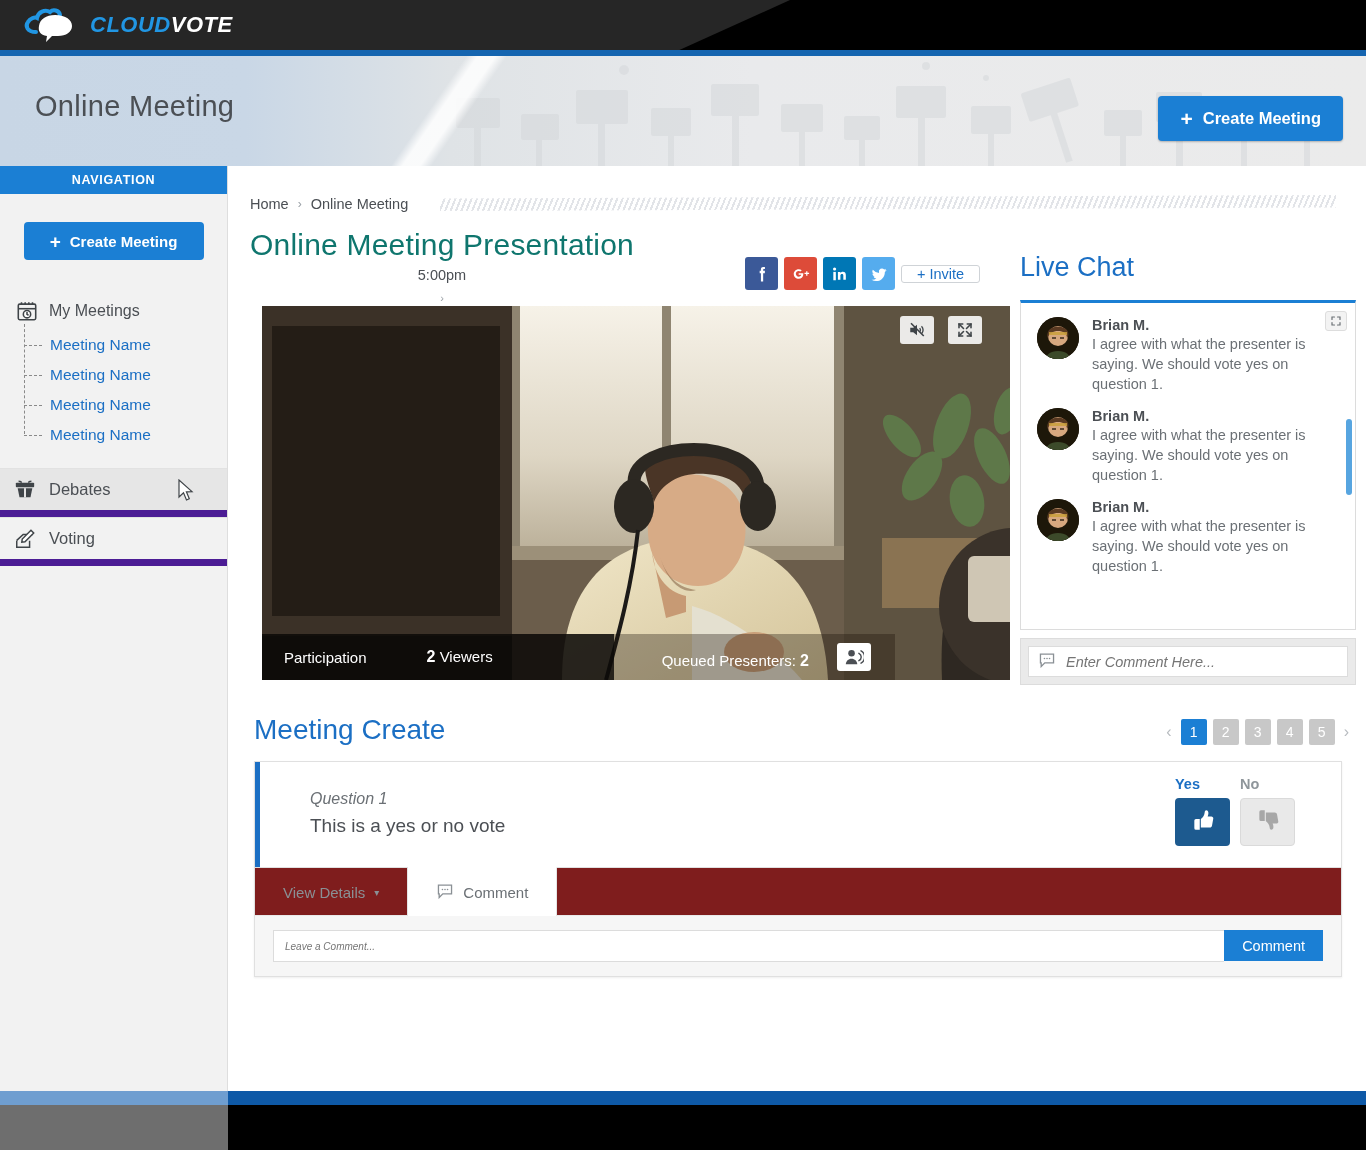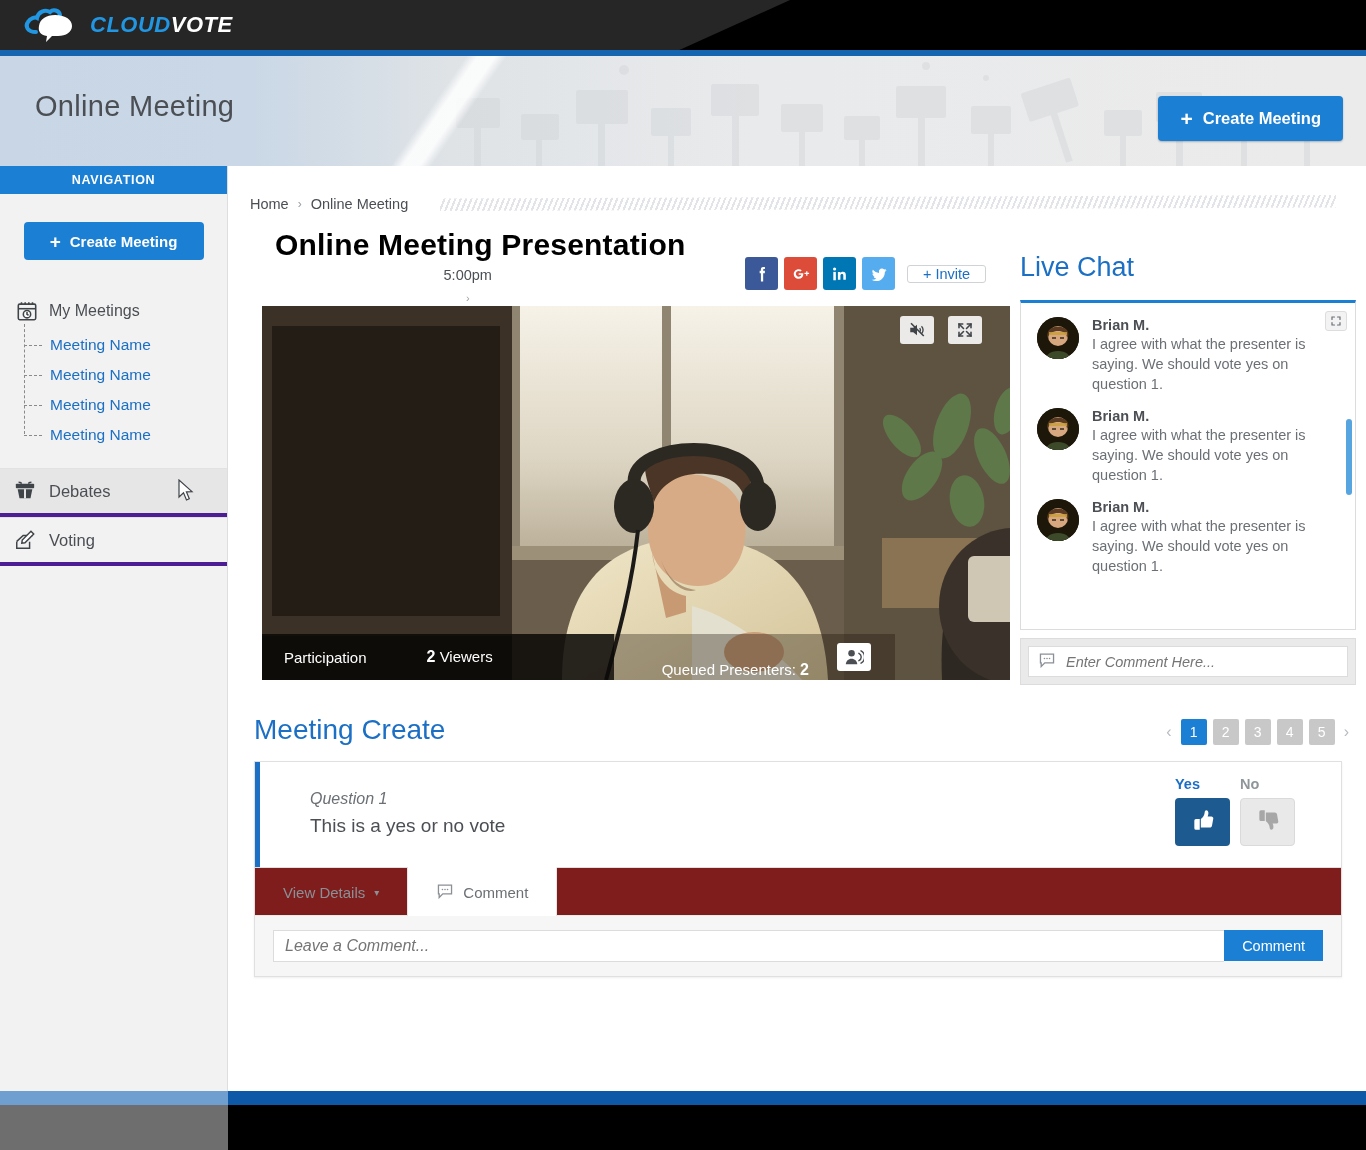--- a/index.html
+++ b/index.html
@@ -91,21 +91,21 @@
     padding-left:26px;
   }
   .tree-item::before {
     content:""; position:absolute; left:0; top:50%; width:18px;
     border-top:1px dashed #8a8a8a;
   }
   .tree-item a { color:#1b6fc4; font-size:15.5px; text-decoration:none; cursor:pointer; }
   .nav-item-row {
     display:flex; align-items:center; gap:13px;
     height:49px; padding-left:14px; cursor:pointer;
-    border-top:1px solid #e2e2e2; border-bottom:4px solid #4c1d95;
+    border-top:1px solid #e2e2e2; border-bottom:7px solid #4c1d95;
     position:relative;
   }
   .nav-item-row.hover { background:#e6e6e6; }
   .nav-item-row .label { font-size:16.5px; color:#4b4f54; }
   .cursor-arrow { position:absolute; left:178px; top:10px; width:18px; height:24px; }
 
   
   .main { position:absolute; left:228px; top:166px; width:1138px; height:925px; background:#fff; }
   .breadcrumb {
     position:absolute; left:22px; top:30px; display:flex; align-items:center; gap:9px;
@@ -113,29 +113,29 @@
   }
   .breadcrumb .chev { color:#9aa0a6; font-size:12px; }
   .breadcrumb .crumb { cursor:pointer; }
   .bc-stripes {
     position:absolute; left:212px; top:29px; width:896px; height:16px;
     background: repeating-linear-gradient(-68deg, #e2e4e8 0 2px, #ffffff 2px 5px);
     clip-path: polygon(0 22%, 100% 0, 100% 78%, 0 100%);
   }
 
   .title-block { position:absolute; left:22px; top:62px; }
-  .page-title { font-size:30px; color:#000000; font-weight:700; letter-spacing:.2px;margin-left:25px; }
+  .page-title { font-size:30px; color:#0f766e; font-weight:400; letter-spacing:.2px; }
   .page-sub { margin-top:5px; font-size:14.5px; color:#4b4f54; display:flex; gap:9px; align-items:center;flex-direction:column;}
   .page-sub .chev { color:#9aa0a6; font-size:11px; }
 
   .social { position:absolute; left:517px; top:91px; display:flex; align-items:center; gap:6px; }
   .sq { width:33px; height:33px; border-radius:3px; display:flex; align-items:center; justify-content:center; cursor:pointer; }
   .sq svg { display:block; }
   .btn-invite {
-    margin-left:6px; height:18px; padding:0 15px; background:#fff;
+    height:18px; padding:0 15px; background:#fff;
     border:1px solid #cfd3d7; border-radius:3px; color:#1b6fc4;
     font-size:14.5px; display:flex; align-items:center; gap:4px; cursor:pointer;
   }
 
   
   .video {
     position:absolute; left:34px; top:140px; width:748px; height:374px;
     overflow:hidden; background:#8c7b66;
   }
   .video-img { position:absolute; inset:0; }
@@ -145,21 +145,21 @@
   .vid-ctrl.full { right:28px; }
   .vid-bar {
     position:absolute; left:0; bottom:0; width:633px; height:46px;
     display:flex; align-items:center; color:#fff; font-size:15px;
   }
   .vid-bar .blk { position:absolute; left:0; top:0; bottom:0; width:352px; background:rgba(12,10,8,.88); }
   .vid-bar .shade { position:absolute; left:352px; right:0; top:0; bottom:0; background:rgba(25,18,10,.34); }
   .vb-part { position:relative; margin-left:22px; }
   .vb-viewers { position:relative; margin-left:60px; }
   .vb-viewers b { font-size:16px; }
-  .vb-q { position:absolute; right:86px; top:27px; font-size:15px; }
+  .vb-q { position:absolute; right:86px; top:18px; font-size:15px; }
   .vb-q b { font-size:16px; }
   .vb-btn { position:absolute; right:24px; top:9px; width:34px; height:28px; background:#fff;
             border-radius:3px; display:flex; align-items:center; justify-content:center; cursor:pointer; }
 
   
   .chat { position:absolute; left:792px; top:86px; width:336px; }
   .chat-title { font-size:27px; color:#1b6fc4; font-weight:400; }
   .chat-box {
     margin-top:17px; border:1px solid #dcdcdc; border-top:3px solid #1b7fd4;
     background:#fff; height:330px; position:relative; overflow:hidden;
@@ -201,21 +201,21 @@
   .vb-lbl.no { color:#8f969b; }
 
   .tabs { display:flex; border-top:1px solid #e0e0e0; background:#7f1d1d; height:48px; }
   .tab { display:flex; align-items:center; gap:9px; padding:0 28px; height:48px;
          font-size:15px; color:#8a9095; cursor:pointer; border-right:1px solid #e5e5e5; }
   .tab.active { background:#fff; color:#6b7075; margin-top:-1px; height:49px; border-top:1px solid #fff;}
   .tab .caret { font-size:10px; }
   .comment-bar { background:#f6f6f6; border-top:1px solid #e9e9e9; padding:14px 18px; display:flex; }
   .comment-bar input {
     flex:1; height:31px; border:1px solid #dcdcdc; border-right:none; background:#fff;
-    padding:15px 11px; font-family:inherit; font-size:16px; font-style:italic; color:#8a9095; outline:none;
+    padding:15px 11px; font-family:inherit; font-size:10px; font-style:italic; color:#8a9095; outline:none;
   }
   .btn-comment { background:#1b7fd4; color:#fff; border:none; padding:0 18px; height:31px;
                  font-size:14.5px; cursor:pointer; font-family:inherit; }
 
   
   .footer-blue-side { position:absolute; left:0; top:1091px; width:228px; height:14px; background:#6f9ed0; }
   .footer-blue-main { position:absolute; left:228px; top:1091px; width:1138px; height:14px; background:#0e59a7; }
   .footer-gray { position:absolute; left:0; top:1105px; width:228px; height:45px; background:#6e6e6e; }
   .footer-black { position:absolute; left:228px; top:1105px; width:1138px; height:45px; background:#000; }
 </style>

